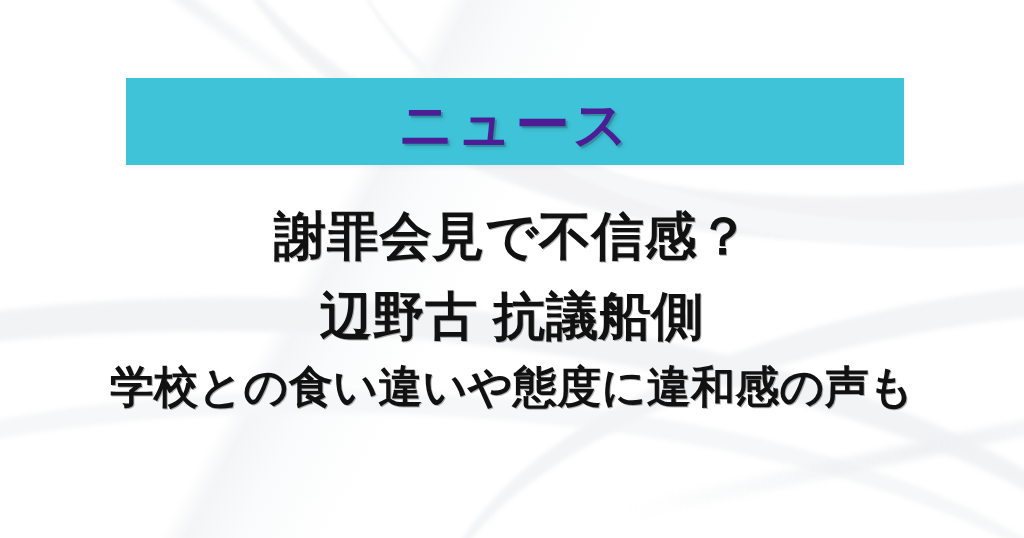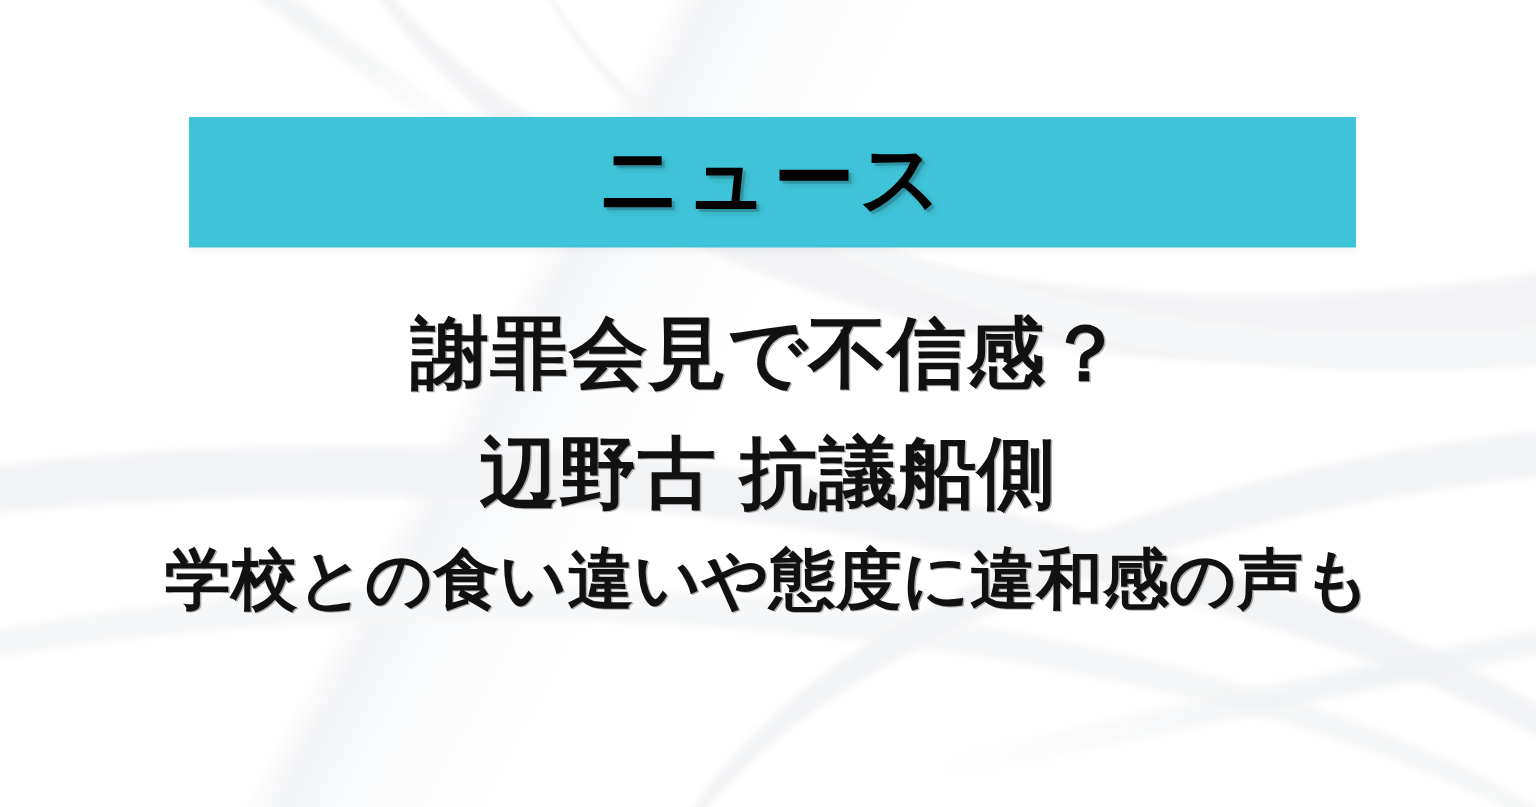--- a/index.html
+++ b/index.html
@@ -169,21 +169,21 @@
     <div class="swoosh swoosh-a"></div>
     <div class="swoosh swoosh-b"></div>
     <div class="swoosh swoosh-c"></div>
     <div class="swoosh swoosh-d"></div>
     <div class="swoosh swoosh-e"></div>
     <div class="streak streak-1"></div>
     <div class="streak streak-2"></div>
   </div>
 
   <div class="category-banner" style="background: rgb(63, 195, 216);">
-    <span class="category-label" style="color: #000000; font-family: Liberation Mono, monospace;">ニュース</span>
+    <span class="category-label" style="color: #4c1d95;">ニュース</span>
   </div>
 
   <div class="headline">
     <span class="headline-line primary" style="color: rgb(17, 17, 17);">謝罪会見で不信感？</span>
     <span class="headline-line primary" style="color: rgb(17, 17, 17);">辺野古 抗議船側</span>
     <span class="headline-line secondary" style="color: rgb(17, 17, 17);">学校との食い違いや態度に違和感の声も</span>
   </div>
 
 </div>
 

